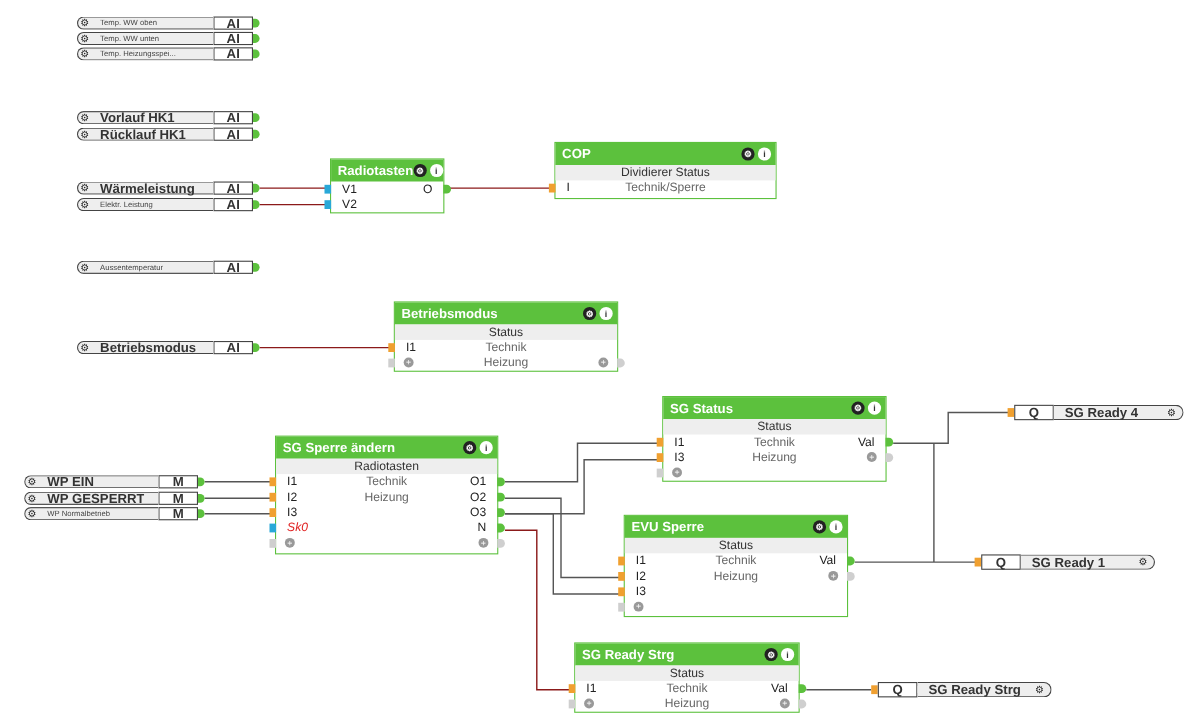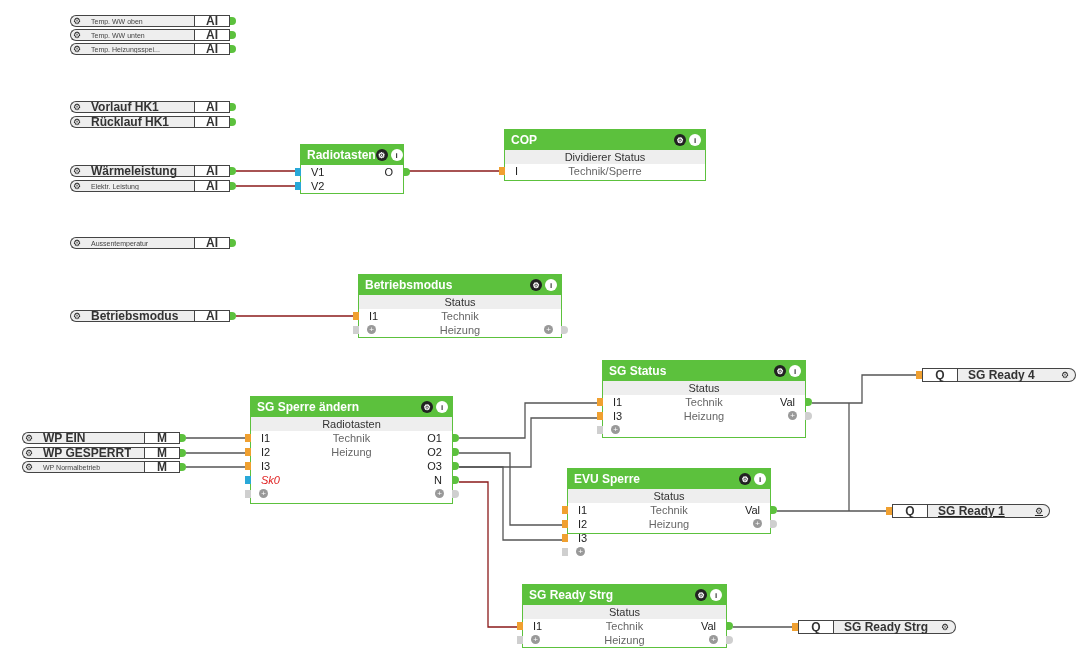--- a/index.html
+++ b/index.html
@@ -296,21 +296,21 @@
     <span class="c">Heizung</span>
     <span class="addc" style="right:8px;">+</span>
     <span class="pin-out gray"></span>
   </div>
   <div class="row">
     <span class="pin-in gray"></span>
     <span class="addc" style="left:8px;">+</span>
   </div>
 </div>
 
-<div class="block" style="left:567px;top:468px;width:204px;height:66px;">
+<div class="block" style="left:567px;top:468px;width:204px;height:93px;">
   <div class="hdr">
     <span>EVU Sperre</span>
     <span class="icons">
         <span class="ic gear">⚙</span>
         <span class="ic">i</span>
       </span>
   </div>
   <div class="sub">Status</div>
   <div class="row">
     <span class="pin-in"></span>
@@ -365,21 +365,21 @@
   <div class="in-port"></div>
   <div class="typ">Q</div>
   <div class="pill" style="width:118px;">
       <span class="lbl">SG Ready 4</span>
       <span class="gear">⚙</span>
     </div>
 </div>
 <div class="onode" style="left:886px;top:504px;">
   <div class="in-port"></div>
   <div class="typ">Q</div>
-  <div class="pill" style="width:122px;text-decoration:underline;">
+  <div class="pill" style="width:122px;">
       <span class="lbl">SG Ready 1</span>
       <span class="gear">⚙</span>
     </div>
 </div>
 <div class="onode" style="left:792px;top:620px;">
   <div class="in-port"></div>
   <div class="typ">Q</div>
   <div class="pill" style="width:122px;">
       <span class="lbl">SG Ready Strg</span>
       <span class="gear">⚙</span>

